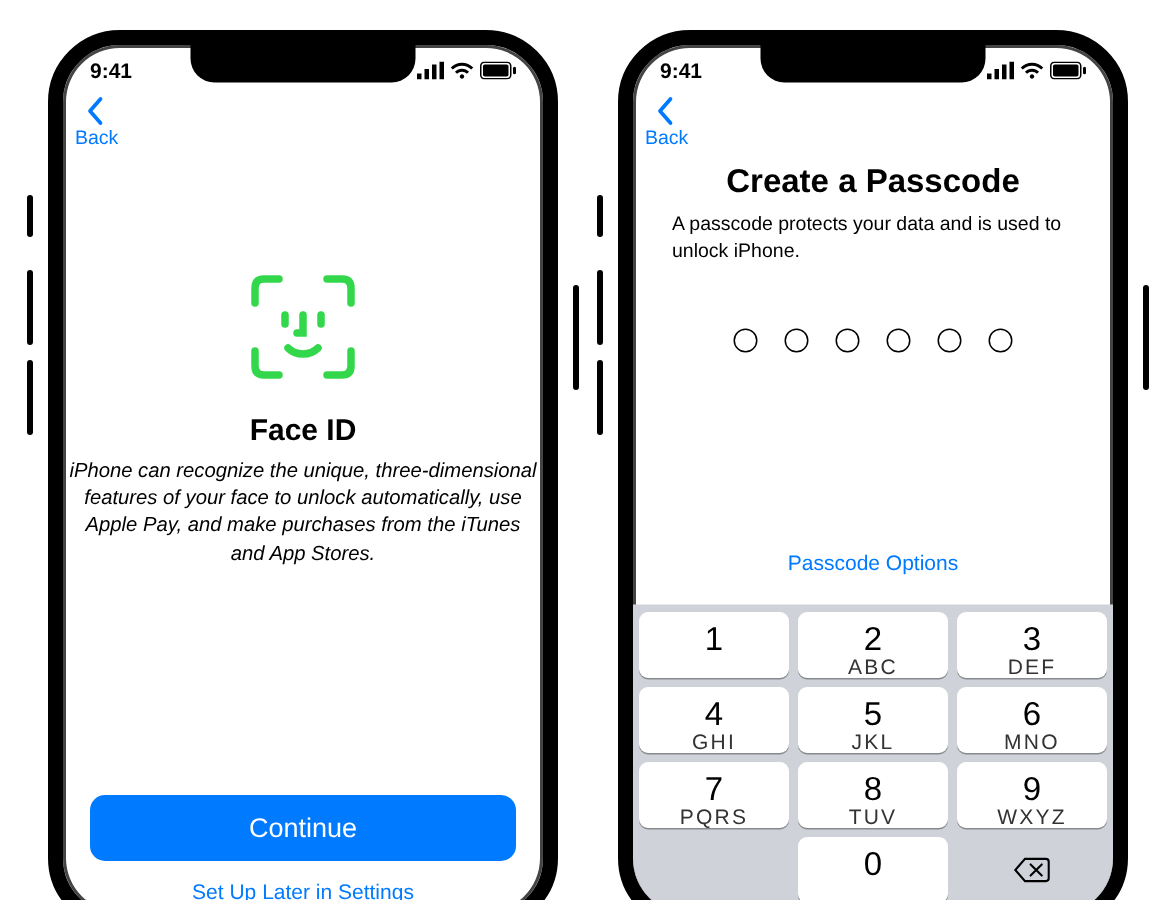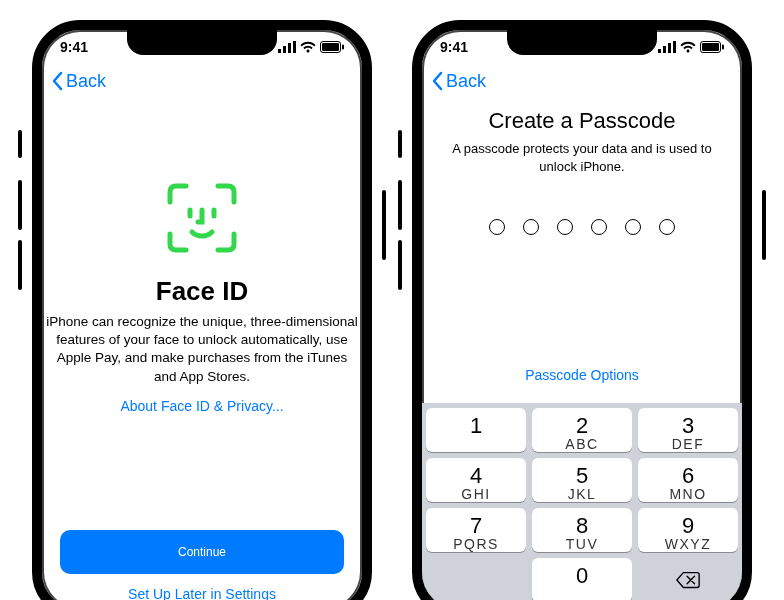--- a/index.html
+++ b/index.html
@@ -48,42 +48,42 @@
   
   .statusbar{
     height:34px;display:flex;justify-content:space-between;align-items:center;
     padding:0 18px;font-size:14px;font-weight:600;text-align:center;
   }
   .status-right{display:flex;align-items:center;gap:4px;}
   .status-right svg{display:block;}
 
   
   .navbar{height:34px;display:flex;align-items:center;padding:0 8px;}
-  .back{display:flex;align-items:center;color:var(--blue);font-size:18px;}
+  .back{display:flex;align-items:center;color:var(--blue);font-size:13px;flex-direction:column;}
   .back svg{margin-right:2px;}
 
   
   .faceid-screen{display:flex;flex-direction:column;align-items:center;height:calc(100% - 68px);}
   .faceid-icon{margin-top:80px;width:80px;height:80px;}
-  .faceid-title{margin-top:18px;font-size:26px;font-weight:700;}
-  .faceid-desc{margin-top:6px;font-size:13.5px;text-align:center;line-height:1.35;padding:0 4px;}
+  .faceid-title{margin-top:18px;font-size:20px;font-weight:700;}
+  .faceid-desc{margin-top:6px;font-size:13.5px;text-align:center;line-height:1.35;padding:0 4px;font-style:italic;}
   .faceid-link{margin-top:12px;color:var(--blue);font-size:14px;}
   .spacer{flex:1;}
   .continue-btn{
     margin:0 18px;height:44px;border-radius:10px;background:var(--blue);
-    color:#fff;font-size:12px;font-weight:500;
+    color:#fff;font-size:18px;font-weight:500;
     display:flex;align-items:center;justify-content:center;
     align-self:stretch;
   }
   .later-link{margin:12px 0 8px;color:var(--blue);font-size:14px;}
 
   
   .passcode-screen{display:flex;flex-direction:column;align-items:center;height:calc(100% - 68px);}
-  .pc-title{margin-top:10px;font-size:22px;font-weight:400;}
-  .pc-desc{margin-top:6px;font-size:13px;text-align:center;line-height:1.35;padding:0 26px;}
+  .pc-title{margin-top:10px;font-size:22px;font-weight:700;}
+  .pc-desc{margin-top:6px;font-size:13px;text-align:left;line-height:1.35;padding:0 26px;}
   .pc-dots{margin-top:44px;display:flex;gap:18px;}
   .pc-dot{width:14px;height:14px;border:1.5px solid #000;border-radius:50%;}
   .pc-options{color:var(--blue);font-size:14px;margin-bottom:20px;}
 
   
   .keypad{
     background:#cfd3d9;
     padding:5px 4px 8px;
     display:grid;
     grid-template-columns:repeat(3,1fr);
@@ -155,21 +155,20 @@
           <path d="M72 56v10c0 4-2 6-6 6H56"></path>
           <path d="M28 32v6" stroke-width="5"></path>
           <path d="M52 32v6" stroke-width="5"></path>
           <path d="M40 32v12h-4"></path>
           <path d="M30 54c3 3 6 4 10 4s7-1 10-4"></path>
         </g>
       </svg>
 
       <div class="faceid-title">Face ID</div>
       <div class="faceid-desc">iPhone can recognize the unique, three-dimensional features of your face to unlock automatically, use Apple Pay, and make purchases from the iTunes and App Stores.</div>
-      <div class="faceid-link">About Face ID &amp; Privacy...</div>
 
       <div class="spacer"></div>
 
       <div class="continue-btn">Continue</div>
       <div class="later-link">Set Up Later in Settings</div>
     </div>
   </div>
 </div>
 
 <div class="phone-wrap">

